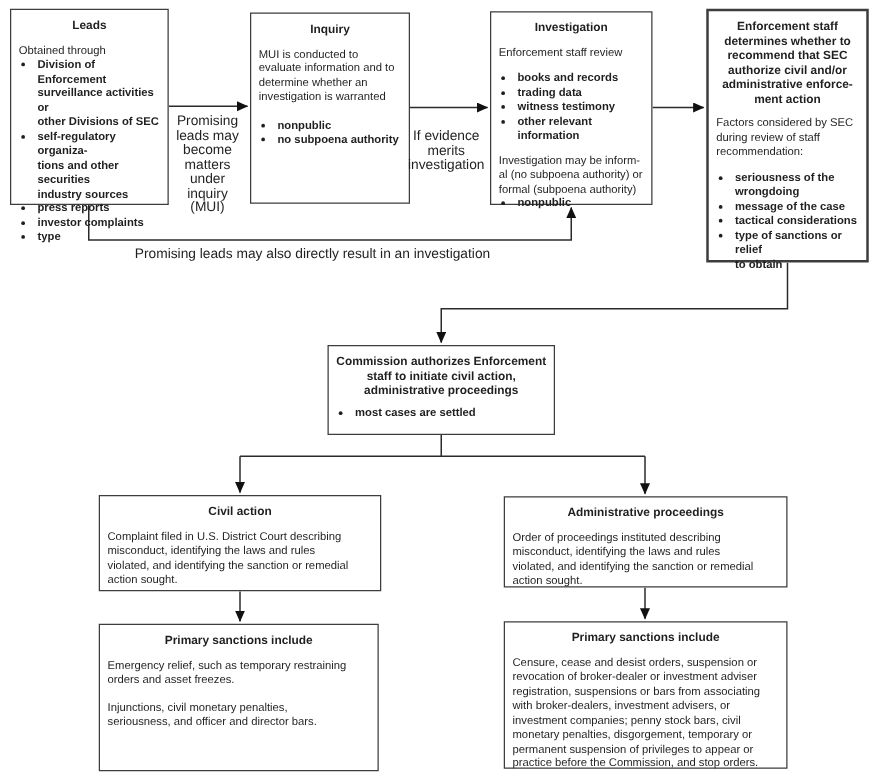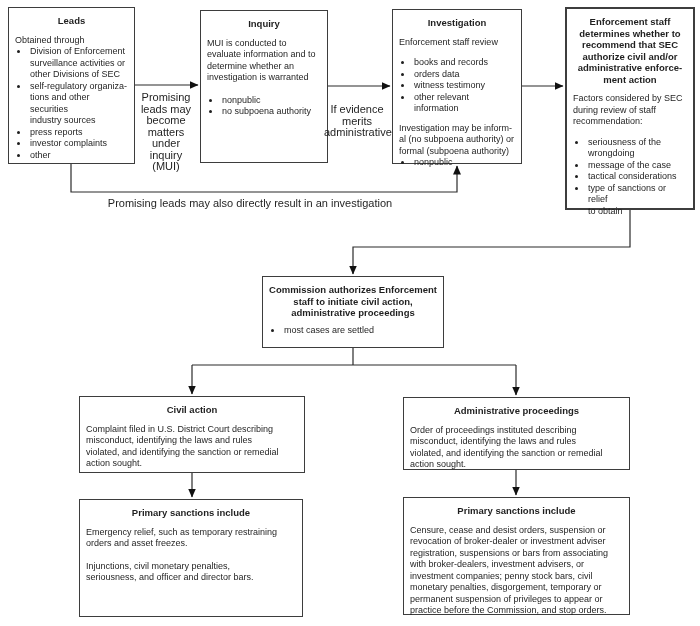--- a/index.html
+++ b/index.html
@@ -14,21 +14,21 @@
     border:1px solid #3d3d3d; padding:5px 6px 4px 6px;
     font-size:9px; line-height:11.5px; letter-spacing:0;
   }
   .box.heavy { border-width:2px; }
   .box-title {
     font-weight:bold; font-size:9.5px; line-height:11.5px; text-align:center;
     margin:2px 0 8px 0; white-space:pre-line;
   }
   .box-text { white-space:pre-line; margin:0 0 9px 0; }
   .box-text.tight { margin-bottom:0; }
-  .box ul { margin:0 0 8px 0; padding:0 0 0 14px; list-style:disc outside; }
+  .box ul { margin:0 0 8px 0; padding:0 0 0 14px; list-style:disc outside;font-weight:bold; }
   .box ul.last { margin-bottom:0; }
   .box li { white-space:pre-line; margin:0; padding:0 0 0 1px; }
   .wire-label {
     position:absolute; font-size:11px; line-height:11.5px; text-align:center;
     white-space:pre-line; color:#1f1f1f;
   }
 </style>
 </head>
 <body>
 
@@ -60,42 +60,42 @@
     <div class="box-text tight">Obtained through</div>
     <ul class="last">
       <li>Division of Enforcement
 surveillance activities or
 other Divisions of SEC</li>
       <li>self-regulatory organiza-
 tions and other securities
 industry sources</li>
       <li>press reports</li>
       <li>investor complaints</li>
-      <li>other</li>
+      <li>type</li>
     </ul>
   </div>
 
   <div class="box" style="left:200px; top:10px; width:128px; height:153px;">
     <div class="box-title">Inquiry</div>
     <div class="box-text" style="margin-bottom:11px;">MUI is conducted to
 evaluate information and to
 determine whether an
 investigation is warranted</div>
     <ul class="last">
       <li>nonpublic</li>
       <li>no subpoena authority</li>
     </ul>
   </div>
 
   <div class="box" style="left:392px; top:9px; width:130px; height:155px;">
     <div class="box-title">Investigation</div>
     <div class="box-text">Enforcement staff review</div>
     <ul>
       <li>books and records</li>
-      <li>orders data</li>
+      <li>trading data</li>
       <li>witness testimony</li>
       <li>other relevant information</li>
     </ul>
     <div class="box-text tight">Investigation may be inform-
 al (no subpoena authority) or
 formal (subpoena authority)</div>
     <ul class="last">
       <li>nonpublic</li>
     </ul>
   </div>
@@ -167,16 +167,16 @@
 
   <div class="wire-label" style="left:135px; top:92px; width:62px;">Promising
 leads may
 become
 matters
 under
 inquiry
 (MUI)</div>
   <div class="wire-label" style="left:324px; top:104px; width:66px;">If evidence
 merits
-administrative</div>
+investigation</div>
   <div class="wire-label" style="left:95px; top:198px; width:310px;">Promising leads may also directly result in an investigation</div>
 
 </div>
 
 </body></html>

